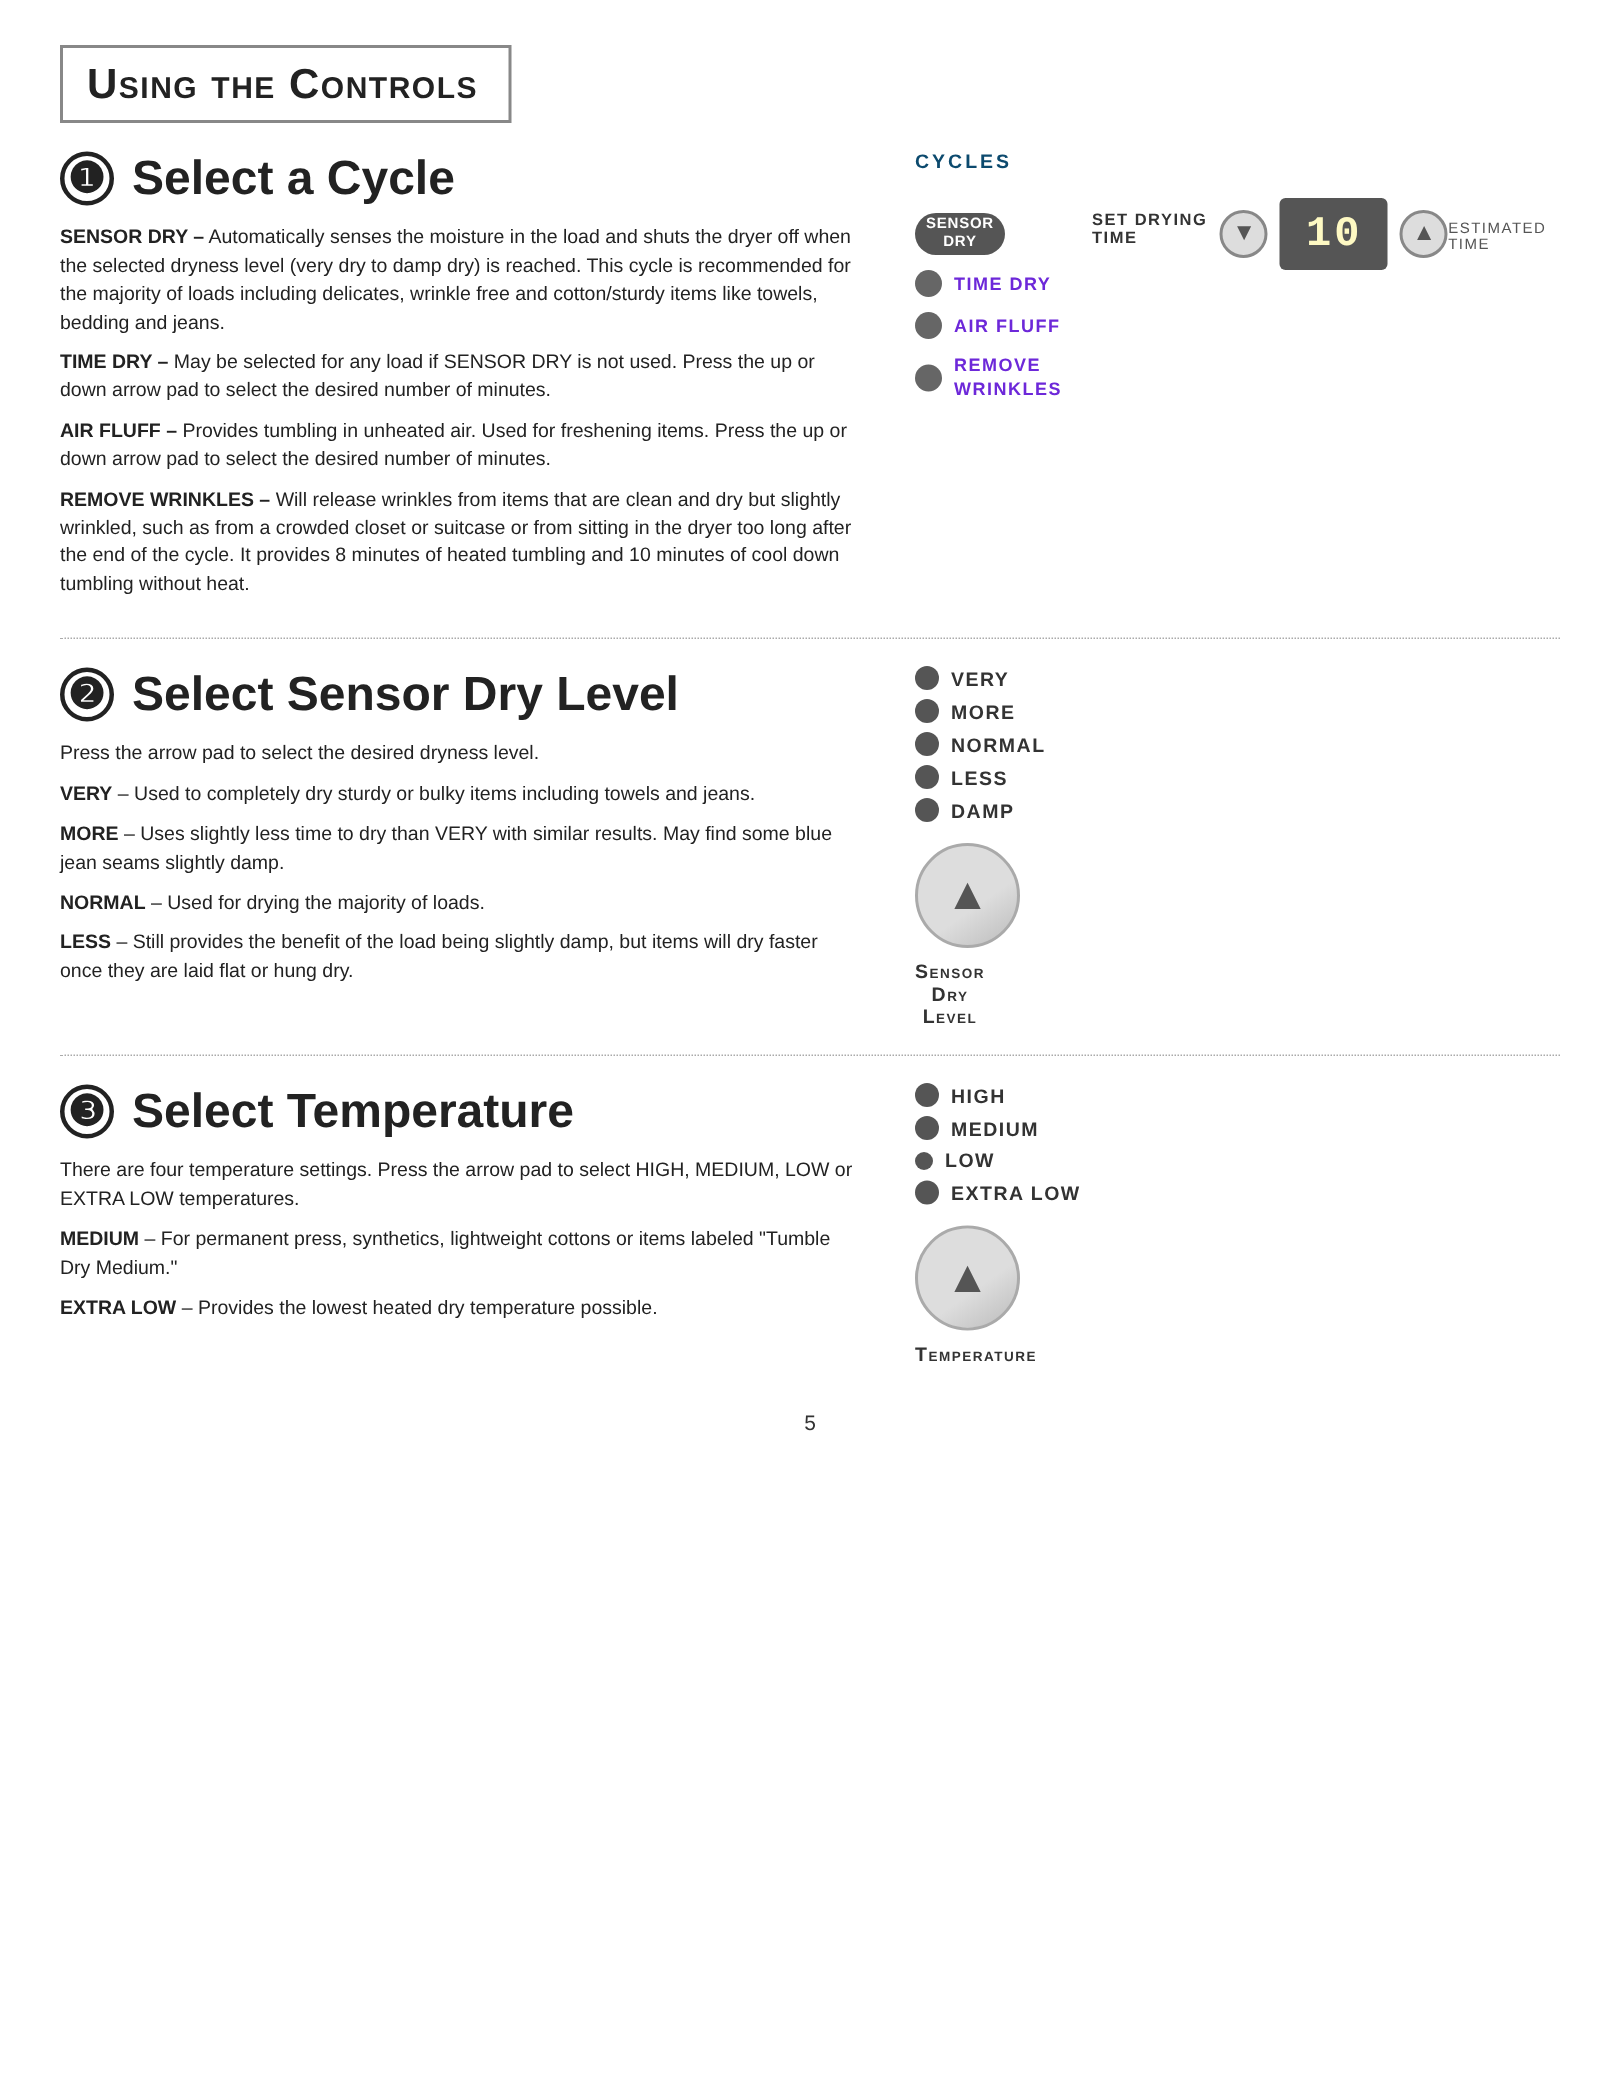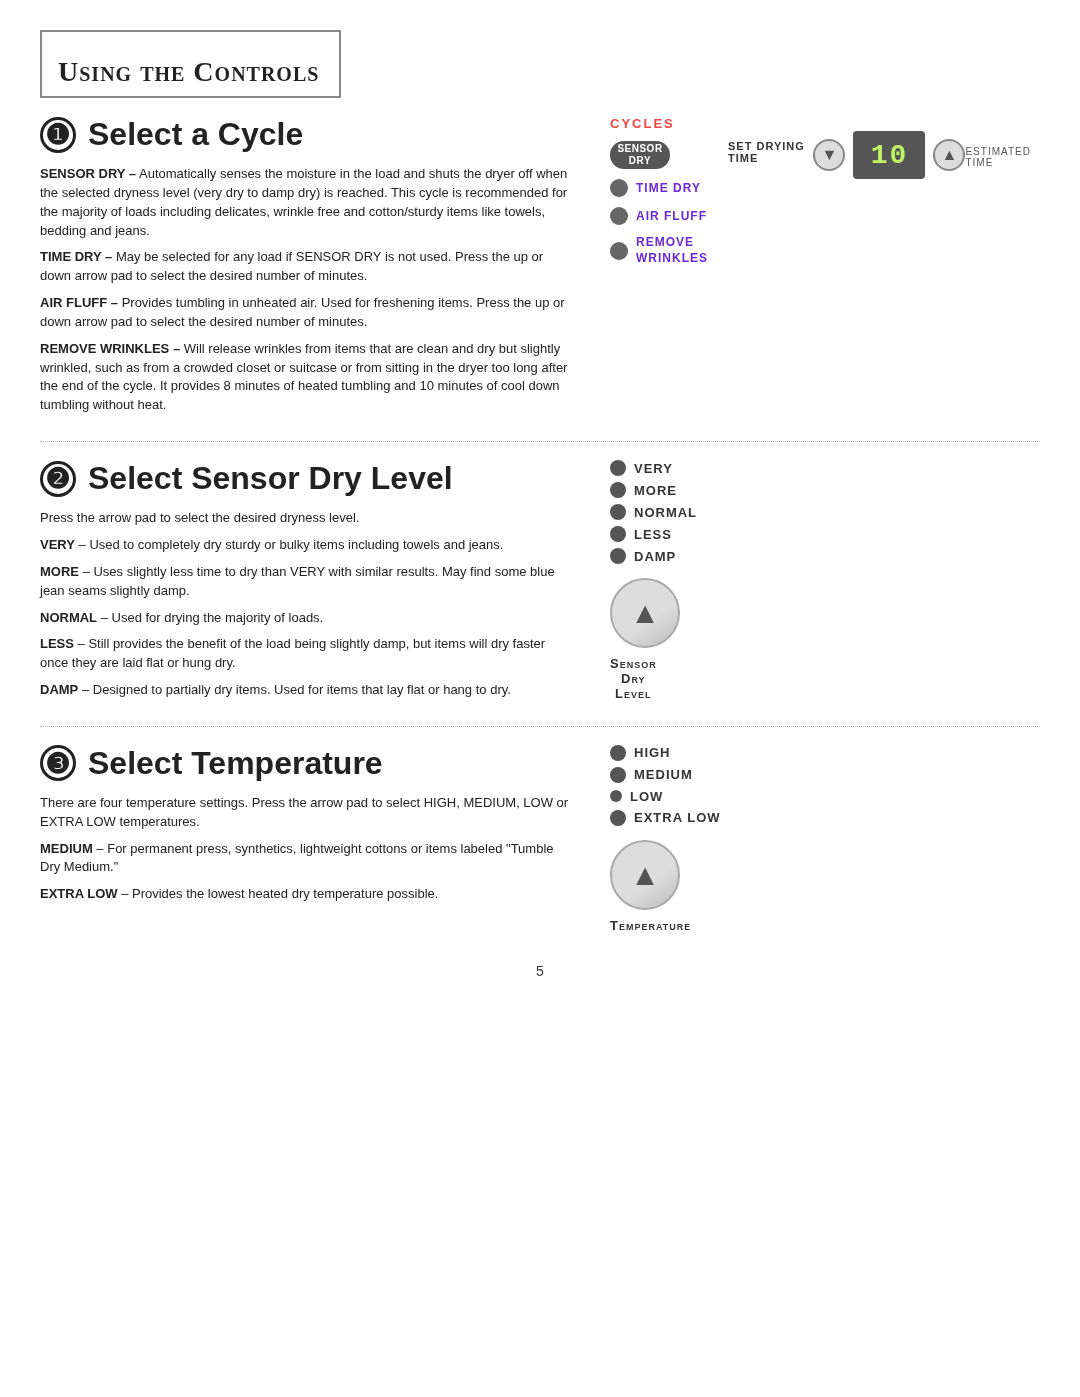--- a/index.html
+++ b/index.html
@@ -17,23 +17,22 @@
     .page-header {
       border: 2.5px solid #888;
       display: inline-block;
       padding: 8px 20px 8px 16px;
       margin-bottom: 18px;
     }
     .page-header h1 {
       font-size: 28px;
       font-weight: normal;
       letter-spacing: 1px;
-      font-family: Liberation Serif, serif;
+      font-family: Liberation Sans, sans-serif;
       color: #222;
-      margin-top: 16px;
     }
 
     
     .step-section {
       display: flex;
       flex-direction: row;
       width: 100%;
       margin-bottom: 10px;
     }
     .step-left {
@@ -84,23 +83,23 @@
       border-top: 1px dotted #aaa;
       margin: 18px 0 18px 0;
       width: 100%;
     }
 
     
     .cycles-label {
       font-size: 13px;
       font-weight: bold;
       letter-spacing: 2px;
-      margin-bottom: 10px;
+      margin-bottom: 27px;
       font-variant: small-caps;
-      color: #ef4444;
+      color: #0c4a6e;
     }
 
     .cycle-btn {
       display: flex;
       align-items: center;
       margin-bottom: 10px;
     }
     .cycle-indicator {
       display: inline-block;
       width: 18px;
@@ -166,21 +165,21 @@
       color: #555;
     }
     .time-display-box {
       width: 72px;
       height: 48px;
       background: #555;
       border-radius: 4px;
       display: flex;
       align-items: center;
       justify-content: center;
-      color: #bef264;
+      color: #fef9c3;
       font-size: 28px;
       font-weight: bold;
       font-family: 'Courier New', monospace;
       letter-spacing: 2px;
     }
     .estimated-time-label {
       font-size: 10px;
       color: #555;
       letter-spacing: 1px;
       margin-top: 4px;
@@ -405,24 +404,20 @@
         <span> – Uses slightly less time to dry than VERY with similar results. May find some blue jean seams slightly damp.</span>
       </p>
       <p>
         <strong>NORMAL</strong>
         <span> – Used for drying the majority of loads.</span>
       </p>
       <p>
         <strong>LESS</strong>
         <span> – Still provides the benefit of the load being slightly damp, but items will dry faster once they are laid flat or hung dry.</span>
       </p>
-      <p>
-        <strong>DAMP</strong>
-        <span> – Designed to partially dry items. Used for items that lay flat or hang to dry.</span>
-      </p>
     </div>
   </div>
   <div class="step-right">
     <div class="level-list">
       <div class="level-item">
         <div class="level-dot"></div>
         <span class="level-text">VERY</span>
       </div>
       <div class="level-item">
         <div class="level-dot"></div>

